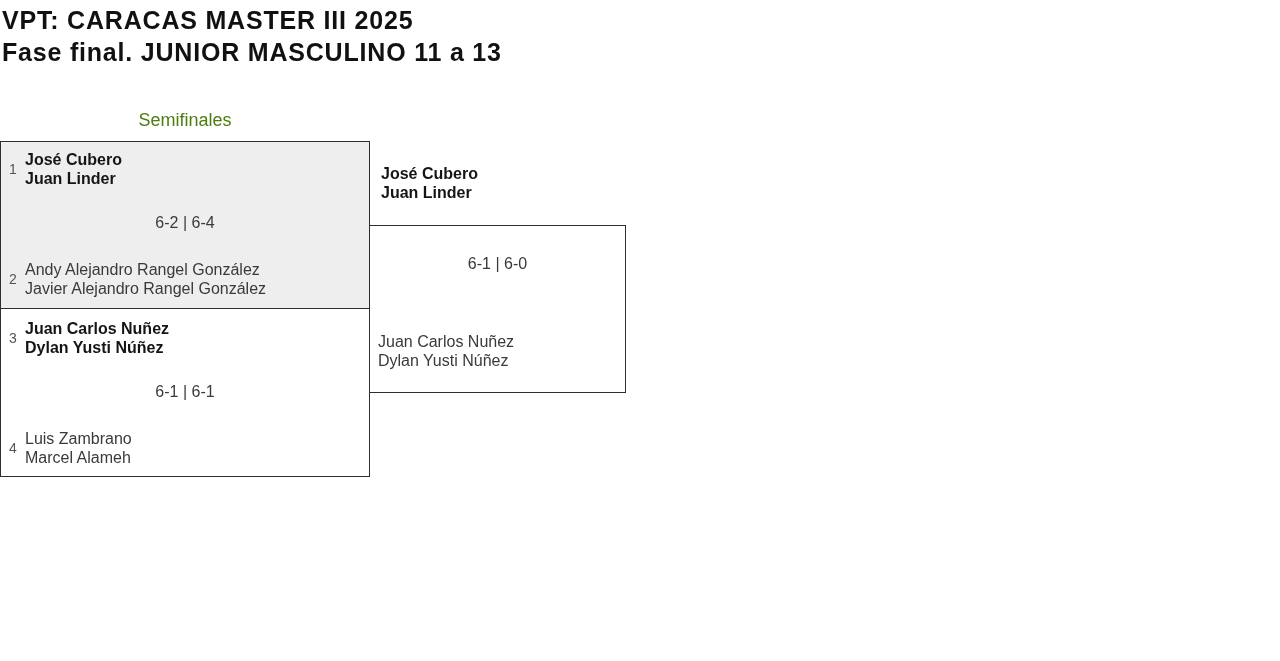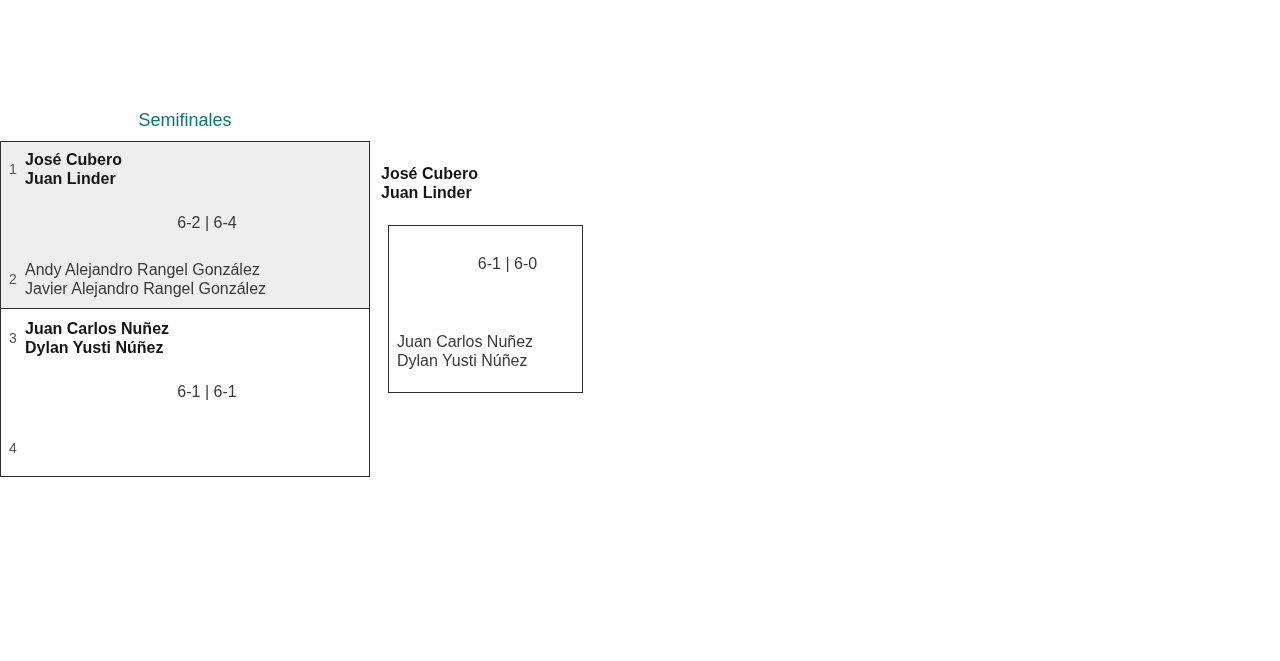--- a/index.html
+++ b/index.html
@@ -7,47 +7,47 @@
     position:relative;width:1280px;height:661px;background:#ffffff;
     font-family:"Liberation Sans",sans-serif;overflow:hidden;color:#111;
   }
   .title{
     position:absolute;left:2px;top:4px;
     font-size:25px;line-height:32px;font-weight:700;letter-spacing:0.8px;color:#111111;
     white-space:nowrap;
   }
   .col-header{
     position:absolute;top:109px;height:22px;line-height:22px;
-    font-size:18px;font-weight:500;color:#0f766e;text-align:center;
+    font-size:18px;font-weight:500;color:#4d7c0f;text-align:center;
   }
   .col-sf{left:0;width:370px;}
   .col-final{left:369px;width:227px;}
 
   .match{
     position:absolute;box-sizing:border-box;border:1px solid #2e2e2e;background:#ffffff;
   }
   .sf1{left:0;top:141px;width:370px;height:168px;background:#eeeeee;}
   .sf2{left:0;top:308px;width:370px;height:169px;}
-  .finalbox{left:388px;top:225px;width:195px;height:168px;background:transparent;}
+  .finalbox{left:369px;top:225px;width:257px;height:168px;background:transparent;}
 
   .team{
     position:absolute;left:0;padding-left:4px;height:38px;
     display:flex;align-items:center;white-space:nowrap;
   }
   .seed{
     flex:0 0 16px;width:16px;text-align:center;
     font-size:14px;color:#555555;
   }
   .names{margin-left:4px;font-size:16px;line-height:19px;color:#3a3a3a;}
   .names.winner{font-weight:700;color:#151515;}
   .pname{white-space:nowrap;}
 
   .score{
     position:absolute;left:0;width:100%;text-align:center;
-    font-size:16px;line-height:19px;color:#3a3a3a;margin-left:22px;
+    font-size:16px;line-height:19px;color:#3a3a3a;
   }
   .sf1 .t-top{top:8px;}
   .sf1 .score{top:71px;}
   .sf1 .t-bottom{top:118px;}
 
   .sf2 .t-top{top:10px;}
   .sf2 .score{top:73px;}
   .sf2 .t-bottom{top:120px;}
 
   .final-winner{
@@ -55,20 +55,24 @@
   }
   .finalbox .score{top:28px;}
   .finalbox .t-runnerup{top:106px;left:8px;padding-left:0;}
   .finalbox .t-runnerup .names{margin-left:0;}
 </style>
 </head>
 <body>
 
 <div class="page">
 
+  <div class="title">
+    <div>VPT: CARACAS MASTER III 2025</div>
+    <div>Fase final. JUNIOR MASCULINO 11 a 13</div>
+  </div>
 
   <div class="col-header col-sf">Semifinales</div>
 
   <div class="match sf1">
     <div class="team t-top">
       <span class="seed">1</span>
       <div class="names winner">
         <div class="pname">José Cubero</div>
         <div class="pname">Juan Linder</div>
       </div>
@@ -87,20 +91,24 @@
     <div class="team t-top">
       <span class="seed">3</span>
       <div class="names winner">
         <div class="pname">Juan Carlos Nuñez</div>
         <div class="pname">Dylan Yusti Núñez</div>
       </div>
     </div>
     <div class="score">6-1 | 6-1</div>
     <div class="team t-bottom">
       <span class="seed">4</span>
+      <div class="names">
+        <div class="pname">Luis Zambrano</div>
+        <div class="pname">Marcel Alameh</div>
+      </div>
     </div>
   </div>
 
   <div class="final-winner">
     <div class="names winner">
       <div class="pname">José Cubero</div>
       <div class="pname">Juan Linder</div>
     </div>
   </div>
 

